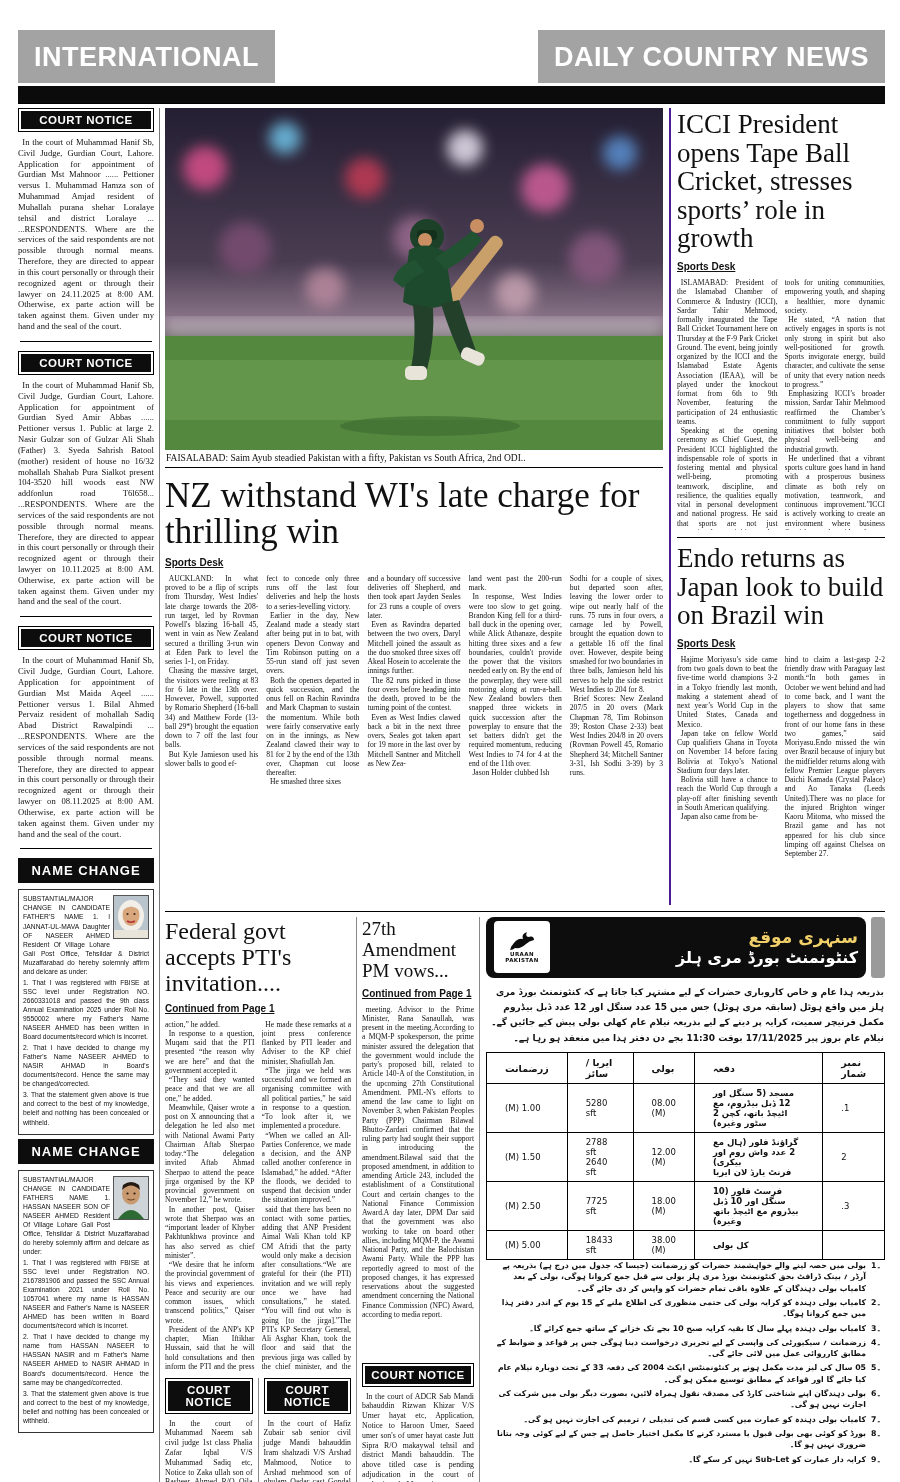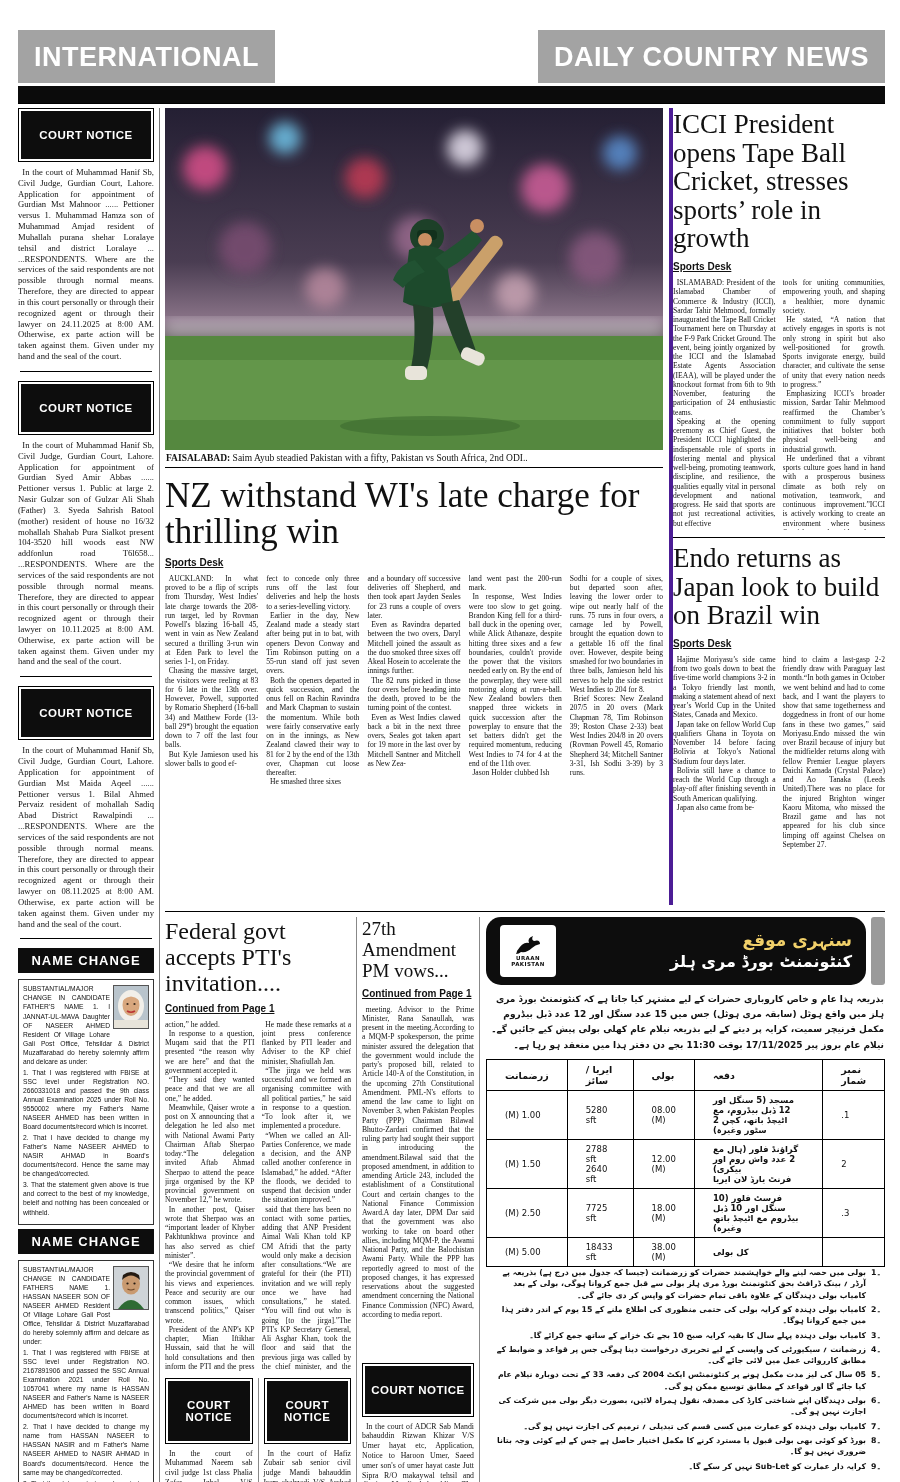--- a/index.html
+++ b/index.html
@@ -13,42 +13,42 @@
   .black-bar { background:#0b0b0b; height:17px; margin-top:3px; }
   .date-line { text-align:right; font-family:"Liberation Sans",sans-serif; font-weight:bold;
                font-size:16px; padding:4px 2px 3px; }
   .rule { border:0; border-top:1.6px solid #000; }
   
   .content { display:flex; gap:5px; margin-top:4px; }
   .rail { width:136px; flex:none; }
   .main { flex:1; border-left:1px solid #777; padding-left:5px; }
   .top-row { display:flex; gap:6px; }
   .center-col { width:498px; flex:none; }
-  .right-col { flex:1; border-left:4px solid #4c1d95; }
+  .right-col { flex:1; border-left:2px solid #4c1d95; padding-left:6px; }
   .bottom-row { display:flex; gap:5px; border-top:1.5px solid #000; margin-top:6px; padding-top:5px; }
   .fed-col { width:186px; flex:none; }
   .amd-col { width:118px; flex:none; border-left:1px solid #888; padding-left:5px; }
   .ad-col  { flex:1; border-left:1px solid #888; padding-left:6px; }
   
   .notice-head { border:1.2px solid #000; padding:2px; margin-bottom:5px; }
   .notice-head > span { display:block; background:#0d0d0d; color:#fff; text-align:center;
       font-family:"Liberation Sans",sans-serif; font-weight:bold; font-size:11.5px;
-      letter-spacing:.5px; padding:18px 0; }
+      letter-spacing:.5px; padding:3px 0; }
   .notice-body { font-size:8.6px; line-height:1.26; text-align:justify; white-space:pre-line; }
   .rail hr { border:0; border-top:1px solid #000; margin:9px 2px; }
   .nc-head { background:#0d0d0d; color:#fff; text-align:center; font-family:"Liberation Sans",sans-serif;
       font-weight:bold; font-size:13px; letter-spacing:1px; padding:5px 0; margin:4px 0 6px; }
   .nc-box { border:1px solid #333; padding:4px 4px 5px; font-family:"Liberation Sans",sans-serif;
       font-size:6.7px; line-height:1.35; text-align:justify; }
   .nc-box p { margin-bottom:2px; }
   .nc-photo { float:right; width:36px; height:44px; border:1px solid #555; margin:1px 0 2px 3px; }
   
   .photo { width:100%; height:342px; position:relative; overflow:hidden; background:#333; }
   .caption { font-size:9.5px; padding:3px 1px 4px; border-bottom:1.4px solid #000; }
-  .caption b { font-weight:bold; }
+  .caption b { font-weight:normal; }
   
   .headline-xl { font-size:35px; line-height:1.04; font-weight:500; margin:10px 0 6px; }
   .headline-lg { font-size:27px; line-height:1.06; font-weight:500; margin:2px 0 8px; }
   .headline-md { font-size:24px; line-height:1.08; font-weight:500; margin:2px 0 6px; }
   .headline-sm { font-size:19px; line-height:1.1; font-weight:500; margin:2px 0 6px; }
   .byline { font-family:"Liberation Sans",sans-serif; font-weight:bold; font-size:10px;
             text-decoration:underline; margin:2px 0 6px; }
   .cols { display:flex; gap:7px; }
   .col { flex:1; font-size:7.6px; line-height:1.22; text-align:justify; white-space:pre-line;
          overflow:hidden; }
@@ -59,22 +59,22 @@
   .fed-body { height:352px; }
   .amd-body { height:352px; }
   .bn-row { display:flex; gap:5px; margin-top:6px; }
   .bn { flex:1; overflow:hidden; height:212px; }
   .bn + .bn { border-left:1px solid #888; padding-left:5px; }
   .bn .notice-body { font-size:7.8px; }
   .amd-notice { height:212px; overflow:hidden; margin-top:6px; }
   
   .ad { font-family:"DejaVu Sans",sans-serif; }
   .ad-band { display:flex; align-items:stretch; gap:5px; }
-  .ad-band-black { flex:1; background:#0d0d0d; border-radius:15px; color:#fff; display:flex;
-      align-items:center; justify-content:space-between; padding:5px 14px; height:68px; }
+  .ad-band-black { flex:1; background:#0d0d0d; border-radius:8px; color:#fff; display:flex;
+      align-items:center; justify-content:space-between; padding:5px 8px; height:61px; }
   .ad-title { text-align:right; direction:rtl; }
   .ad-title .t1 { color:#f1d06a; font-size:17px; font-weight:bold; line-height:1.25; }
   .ad-title .t2 { color:#fff; font-size:16px; font-weight:bold; line-height:1.25; }
   .uraan { background:#fff; border-radius:4px; width:56px; height:52px; display:flex;
       flex-direction:column; align-items:center; justify-content:center; color:#0d0d0d; }
   .uraan .txt { font-size:5.5px; font-weight:bold; letter-spacing:.4px; text-align:center; line-height:1.1; }
   .ad-gray-strip { width:14px; background:#9a9a9a; border-radius:3px; }
   .ad-intro { direction:rtl; text-align:right; font-size:9px; font-weight:bold; line-height:1.7;
       margin:7px 1px 6px; }
   table.ad-table { width:100%; border-collapse:collapse; direction:rtl; font-size:8.5px; }

